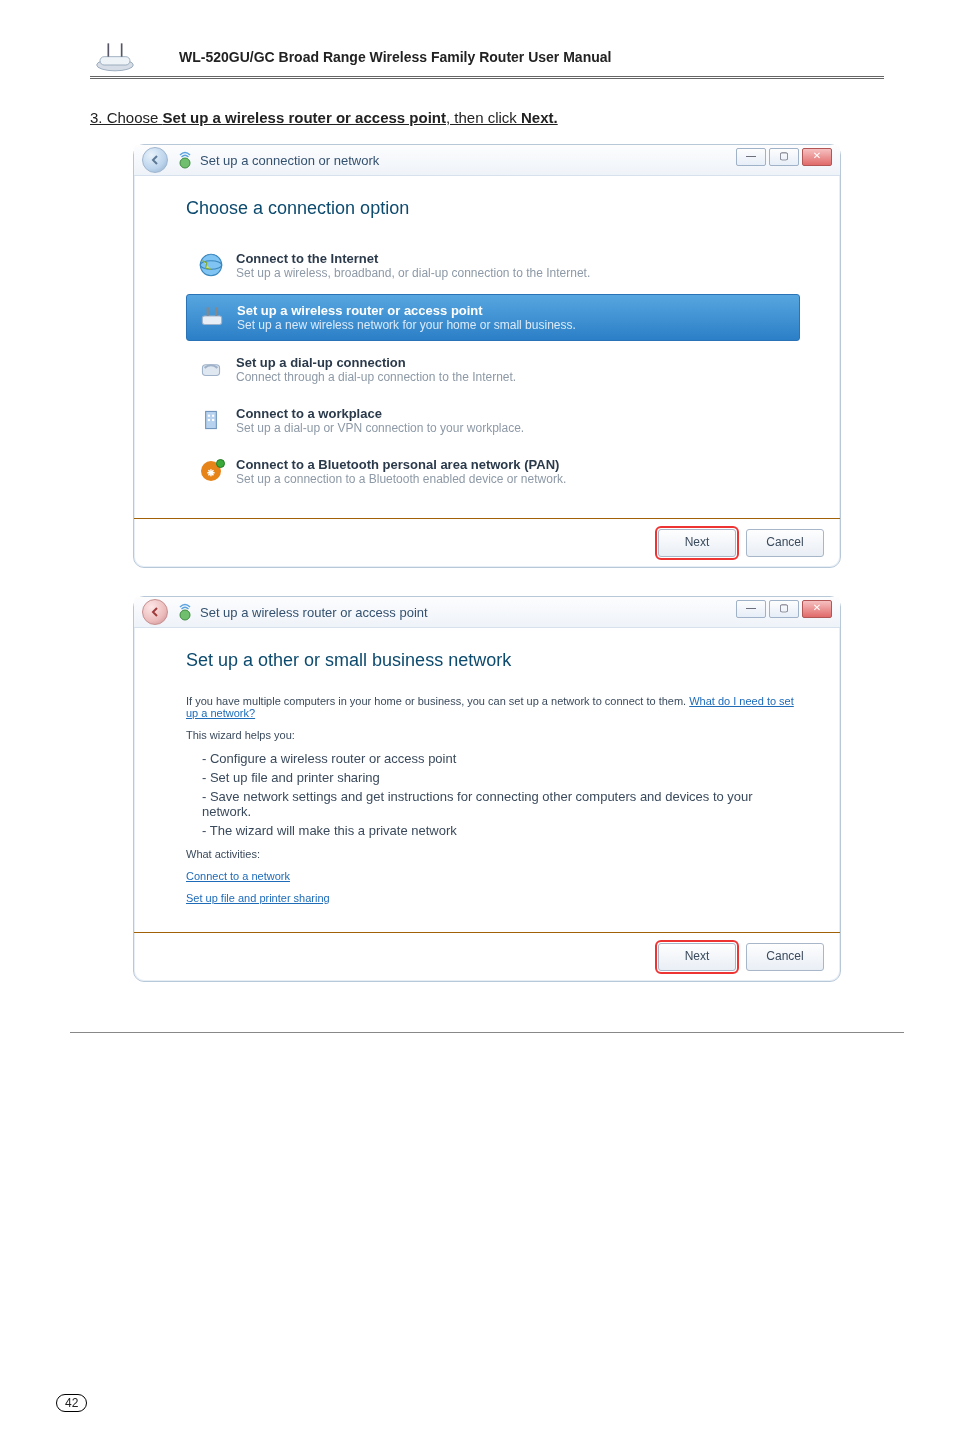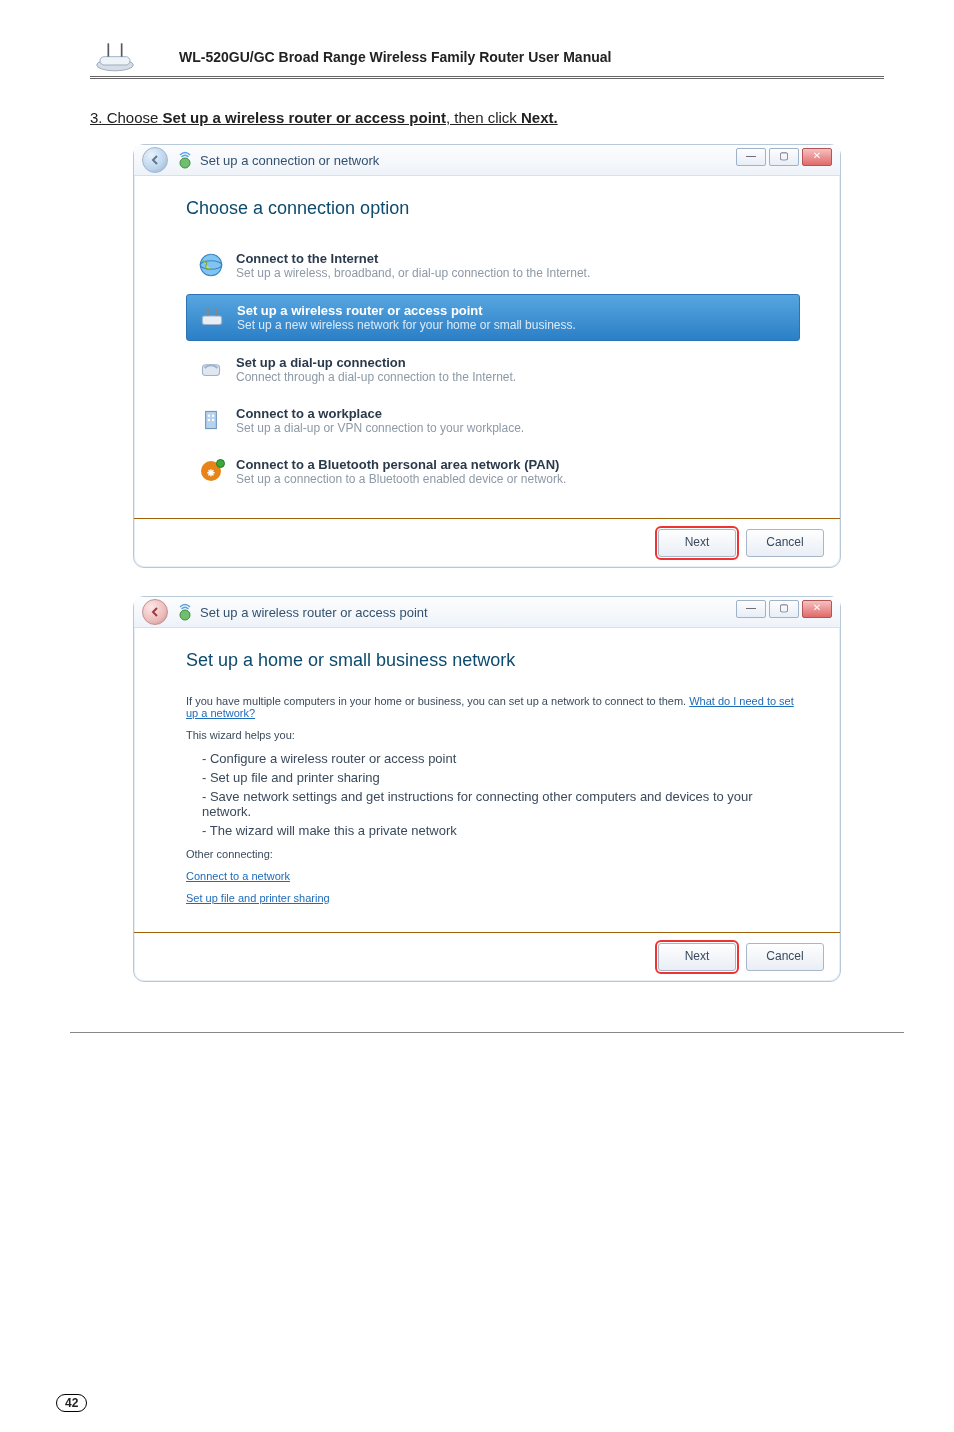--- a/index.html
+++ b/index.html
@@ -171,21 +171,21 @@
     color:#fff;font-weight:bold;font-size:13px;position:relative;
   }
   .bt-dot{position:absolute;top:-2px;right:-4px;width:7px;height:7px;border-radius:50%;background:#3aa93a;border:1px solid #237a23;}
   .page-num {
     position: fixed;
     left: 56px; bottom: 20px;
     border: 1.5px solid #000;
     border-radius: 999px;
     padding: 1px 8px;
     font-size: 12px;
-    font-weight: bold;
+    font-weight: normal;
     background:#fff;
   }
   .hr-bottom {
     border: none;
     border-top: 1px solid #888;
     margin: 50px -20px 0 -20px;
   }
 </style>
 </head>
 <body>
@@ -321,32 +321,32 @@
           </svg>
       </div>
       <span class="title-text">Set up a wireless router or access point</span>
       <div class="win-controls">
         <div class="win-btn">—</div>
         <div class="win-btn">▢</div>
         <div class="win-btn close">✕</div>
       </div>
     </div>
     <div class="dialog-body">
-      <div class="section-heading">Set up a home or small business network</div>
+      <div class="section-heading">Set up a other or small business network</div>
       <div class="para">
         <span>If you have multiple computers in your home or business, you can set up a network to connect to them.  </span><span class="link">What do I need to set up a network?</span>
       </div>
       <div class="para">This wizard helps you:</div>
       <div class="bullets">
         <div>- Configure a wireless router or access point</div>
         <div>- Set up file and printer sharing</div>
         <div>- Save network settings and get instructions for connecting other computers and devices to your network.</div>
         <div>- The wizard will make this a private network</div>
       </div>
-      <div class="para">Other connecting:</div>
+      <div class="para">What activities:</div>
       <div class="para"><span class="link">Connect to a network</span></div>
       <div class="para"><span class="link">Set up file and printer sharing</span></div>
     </div>
     <div class="dialog-footer">
       <div class="btn highlight">Next</div>
       <div class="btn">Cancel</div>
     </div>
   </div>
 
   <hr class="hr-bottom">

